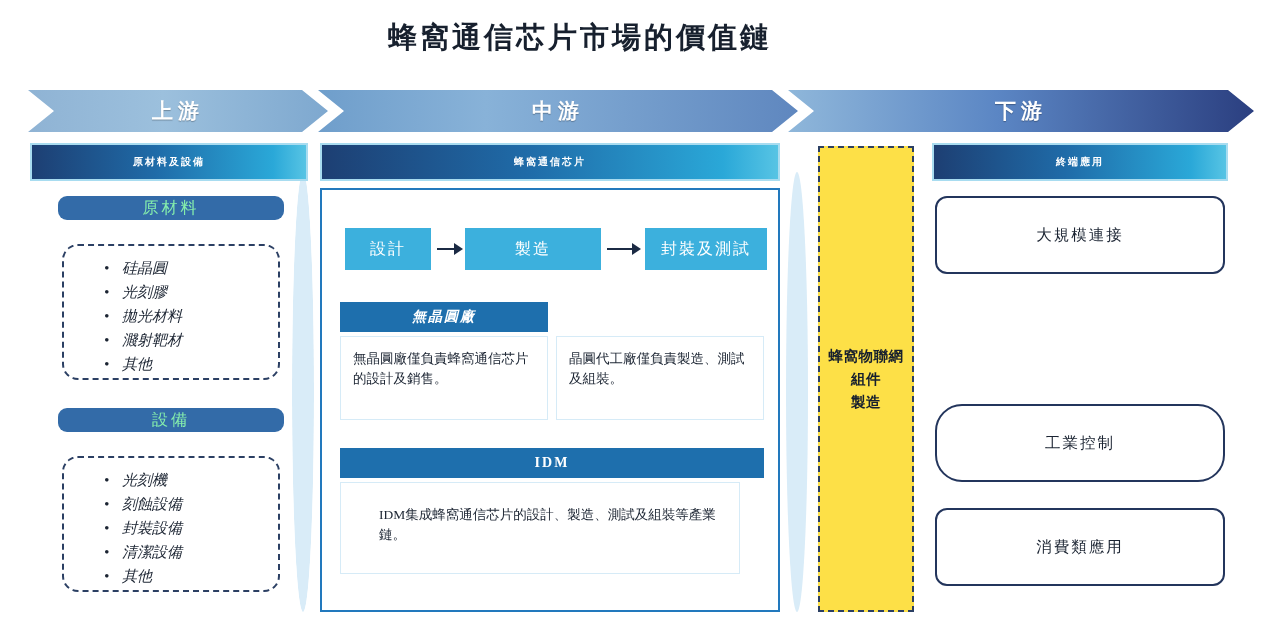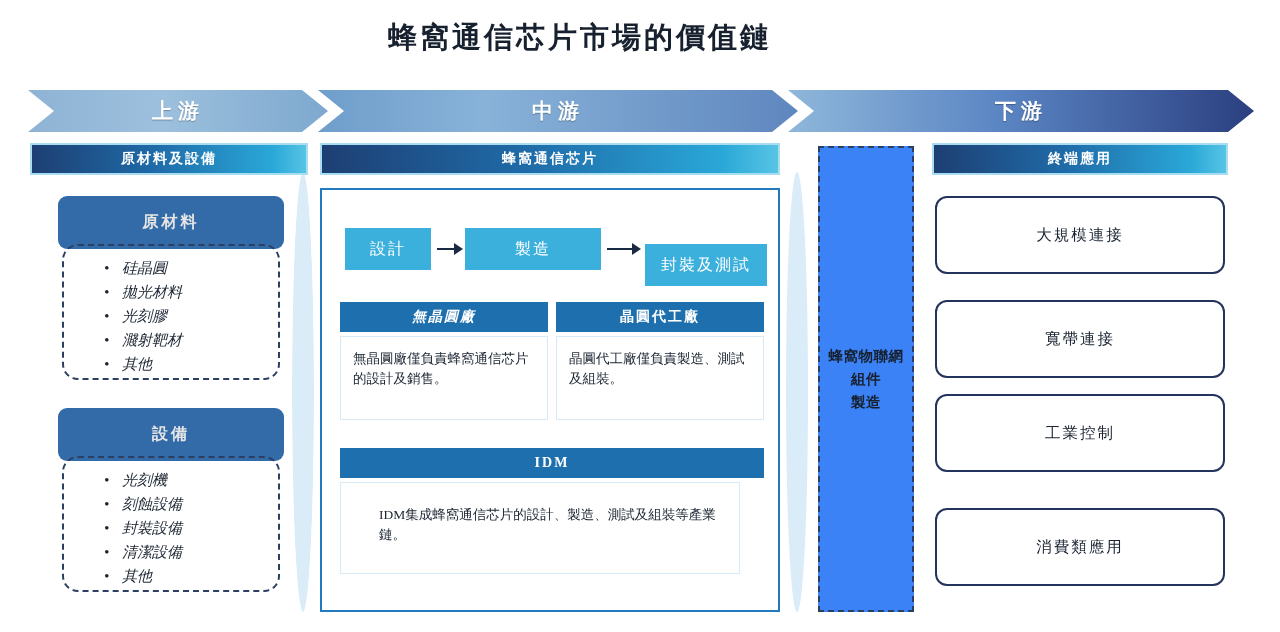--- a/index.html
+++ b/index.html
@@ -54,46 +54,46 @@
     background: linear-gradient(to right, #6f9ecb 0%, #88b2d8 35%, #5f87bf 100%);
   }
   #arrow-downstream {
     left: 788px; top: 90px; width: 466px;
     background: linear-gradient(to right, #8fb7da 0%, #5b86c4 45%, #2b3f80 100%);
   }
 
   
   .section-header {
     position: absolute;
-    height: 32px;
+    height: 38px;
     display: flex;
     align-items: center;
     justify-content: center;
     color: #ffffff;
-    font-size: 14px;
+    font-size: 10px;
     font-weight: bold;
     letter-spacing: 2px;
     background: linear-gradient(to right, #1d3f73 0%, #1f6ba8 45%, #2aa8d8 88%, #57c4e4 100%);
     border: 2px solid #a8dcf0;
   }
   #header-upstream   { left: 30px;  top: 143px; width: 278px; }
   #header-midstream  { left: 320px; top: 143px; width: 460px; }
   #header-downstream { left: 932px; top: 143px; width: 296px; }
 
   
   .sub-header {
     position: absolute;
-    height: 53px;
+    height: 24px;
     display: flex;
     align-items: center;
     justify-content: center;
     background: #336ba8;
-    color: #e5e5e5;
+    color: #86efac;
     font-size: 16px;
-    font-weight: bold;
+    font-weight: normal;
     letter-spacing: 3px;
     border-radius: 9px;
   }
   #subheader-raw-materials { left: 58px; top: 196px; width: 226px; }
   #subheader-equipment     { left: 58px; top: 408px; width: 226px; }
 
   .dashed-list {
     position: absolute;
     border: 2px dashed #2b3f63;
     border-radius: 16px;
@@ -148,21 +148,21 @@
     display: flex;
     align-items: center;
     justify-content: center;
     background: #3cb0dd;
     color: #ffffff;
     font-size: 16px;
     letter-spacing: 2px;
   }
   #step-design      { left: 345px; width: 86px; }
   #step-manufacture { left: 465px; width: 136px; }
-  #step-package     { left: 645px; width: 122px; margin-top: 16px; }
+  #step-package     { left: 645px; width: 122px; }
 
   .flow-arrow {
     position: absolute;
     top: 243px;
     height: 12px;
     display: flex;
     align-items: center;
   }
   #flow-arrow-1 { left: 437px; width: 26px; }
   #flow-arrow-2 { left: 607px; width: 34px; }
@@ -208,21 +208,21 @@
   #panel-body-foundry { left: 556px; top: 336px; width: 208px; height: 84px; }
   #panel-body-idm     { left: 340px; top: 482px; width: 400px; height: 92px;
                         padding-left: 38px; padding-top: 22px; }
 
   
   #module-box {
     position: absolute;
     left: 818px; top: 146px;
     width: 96px; height: 466px;
     border: 2px dashed #2b3f63;
-    background: #3b82f6;
+    background: #fde047;
     display: flex;
     align-items: center;
     justify-content: center;
     text-align: center;
     font-size: 14.5px;
     font-weight: bold;
     line-height: 23px;
     letter-spacing: 0.5px;
     color: #17202e;
   }
@@ -238,21 +238,21 @@
     background: #ffffff;
     display: flex;
     align-items: center;
     justify-content: center;
     font-size: 15.5px;
     letter-spacing: 2px;
     color: #1b2432;
   }
   #app-box-0 { top: 196px; }
   #app-box-1 { top: 300px; }
-  #app-box-2 { top: 394px; }
+  #app-box-2 { top: 404px; border-radius: 27px; }
   #app-box-3 { top: 508px; }
 </style>
 </head>
 <body>
 
 <div id="stage">
 
   <div id="page-title">蜂窩通信芯片市場的價值鏈</div>
 
   <div class="stage-arrow" id="arrow-upstream">上游</div>
@@ -263,22 +263,22 @@
   <div class="leaf-connector" id="leaf-mid-down"></div>
 
   <div class="section-header" id="header-upstream">原材料及設備</div>
   <div class="section-header" id="header-midstream">蜂窩通信芯片</div>
   <div class="section-header" id="header-downstream">終端應用</div>
 
   <div class="sub-header" id="subheader-raw-materials">原材料</div>
   <div class="dashed-list" id="list-raw-materials">
     <ul>
       <li>硅晶圓</li>
+      <li>光刻膠</li>
       <li>拋光材料</li>
-      <li>光刻膠</li>
       <li>濺射靶材</li>
       <li>其他</li>
     </ul>
   </div>
 
   <div class="sub-header" id="subheader-equipment">設備</div>
   <div class="dashed-list" id="list-equipment">
     <ul>
       <li>光刻機</li>
       <li>刻蝕設備</li>
@@ -298,30 +298,28 @@
   <div class="process-step" id="step-manufacture">製造</div>
   <div class="flow-arrow" id="flow-arrow-2">
     <div class="shaft"></div>
       <div class="head"></div>
   </div>
   <div class="process-step" id="step-package">封裝及測試</div>
 
   <div class="panel-header" id="panel-header-fabless">無晶圓廠</div>
   <div class="panel-body" id="panel-body-fabless">無晶圓廠僅負責蜂窩通信芯片的設計及銷售。</div>
 
-  <div class="panel-header" id="panel-header-foundry">晶圓代工廠</div>
   <div class="panel-body" id="panel-body-foundry">晶圓代工廠僅負責製造、測試及組裝。</div>
 
   <div class="panel-header" id="panel-header-idm">IDM</div>
   <div class="panel-body" id="panel-body-idm">IDM集成蜂窩通信芯片的設計、製造、測試及組裝等產業鏈。</div>
 
   <div id="module-box">
     <span style="white-space: pre-line;">蜂窩物聯網
 組件
 製造</span>
   </div>
 
   <div class="app-box" id="app-box-0">大規模連接</div>
-  <div class="app-box" id="app-box-1">寬帶連接</div>
   <div class="app-box" id="app-box-2">工業控制</div>
   <div class="app-box" id="app-box-3">消費類應用</div>
 
 </div>
 
 </body></html>

